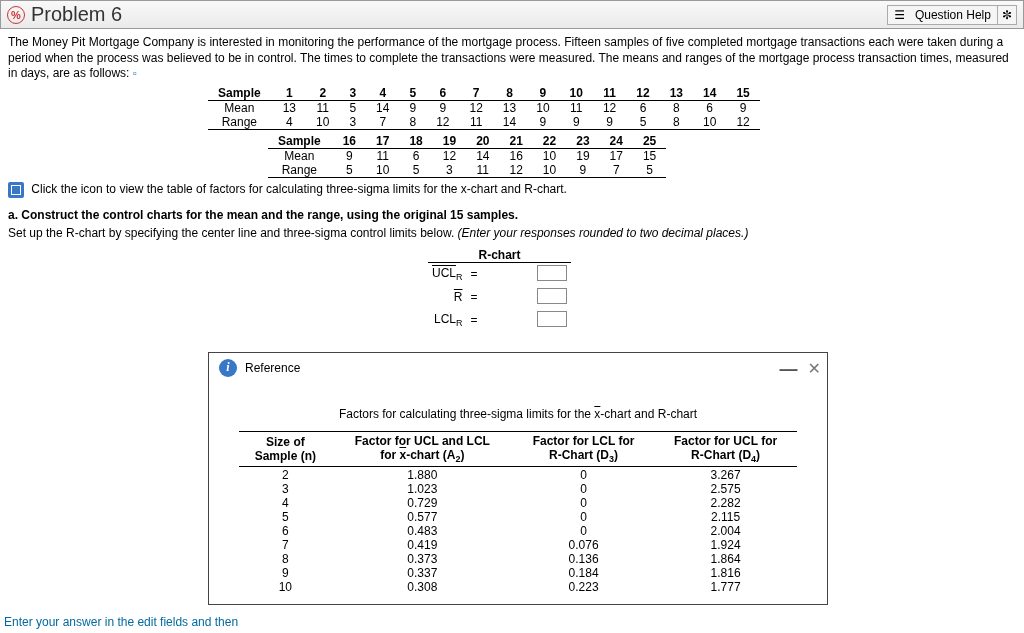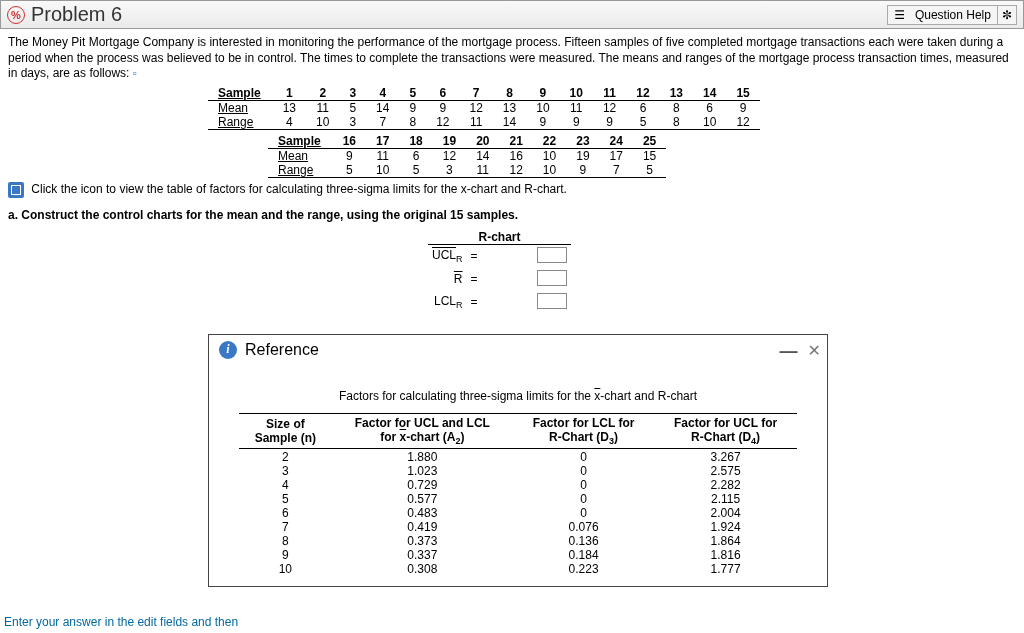--- a/index.html
+++ b/index.html
@@ -17,21 +17,21 @@
     
     .content { padding: 6px 8px; }
     .para { margin-bottom: 4px; line-height: 1.3; }
     .para .image-indicator { color: #3878c7; font-size: 11px; }
     
     .data-table { border-collapse: collapse; margin: 4px 0 4px 200px; }
     .data-table td, .data-table th { padding: 0 10px; text-align: center; font-size: 12px; font-weight: normal; }
     .data-table .bold-row td, .data-table .bold-row th { font-weight: bold; }
     .data-table .header-row td { border-bottom: 1px solid #000; }
     .data-table .last-row td { border-bottom: 1px solid #000; }
-    .data-table .rowlabel { text-align: left; padding-right: 12px; text-decoration: underline; }
+    .data-table .rowlabel { text-align: center; padding-right: 12px; }
     
     .data-table2 { margin-left: 260px; }
     
     .link-icon { width: 16px; height: 16px; background: #3878c7; display: inline-block; vertical-align: middle; margin-right: 4px; border-radius: 2px; position: relative; }
     .link-icon::after { content: ""; position: absolute; left: 3px; top: 3px; width: 8px; height: 8px; border: 1px solid #fff; }
     
     .instruction { margin: 4px 0; }
     .instruction-a { font-weight: bold; margin-top: 10px; }
     
     .rchart-section { margin: 8px 0 8px 420px; }
@@ -39,21 +39,21 @@
     .rchart-table .title-row td { border-bottom: 1px solid #000; text-align: center; padding: 0 12px; }
     .rchart-table .title-row .title-cell { font-weight: bold; }
     .rchart-table td { padding: 2px 4px; font-size: 12px; vertical-align: middle; }
     .rchart-table .label-cell { text-align: right; white-space: nowrap; }
     .input-box { width: 30px; height: 16px; border: 1px solid #888; display: inline-block; }
     .overline { text-decoration: overline; }
     
     .reference-panel { border: 1px solid #444; background: #fff; margin: 20px 0 0 200px; width: 620px; position: relative; }
     .reference-header { padding: 6px 10px; border-bottom: none; display: flex; align-items: center; }
     .info-icon { width: 18px; height: 18px; background: #3878c7; border-radius: 50%; color: #fff; display: inline-flex; align-items: center; justify-content: center; font-weight: bold; font-style: italic; font-family: serif; margin-right: 8px; }
-    .reference-title { font-size: 16px; }
+    .reference-title { font-size: 12px; }
     .reference-close { position: absolute; right: 6px; top: 6px; display: flex; gap: 10px; }
     .min-icon { font-size: 18px; font-weight: bold; cursor: pointer; color: #555; }
     .close-icon { font-size: 16px; cursor: pointer; color: #777; }
     
     .reference-body { padding: 24px 30px 10px; }
     .reference-caption { text-align: center; margin-bottom: 10px; }
     
     .factor-table { border-collapse: collapse; margin: 0 auto; width: 100%; }
     .factor-table th { border-bottom: 1px solid #000; border-top: 1px solid #000; padding: 2px 8px; font-weight: bold; font-size: 12px; text-align: center; }
     .factor-table td { padding: 0 8px; text-align: center; font-size: 12px; }
@@ -185,20 +185,21 @@
     </tr>
   </tbody>
     </table>
 
   <p class="instruction">
     <span class="link-icon"></span>
     <span>Click the icon to view the table of factors for calculating three-sigma limits for the x-chart and R-chart.</span>
   </p>
 
   <p class="instruction instruction-a"><span style="font-weight:bold">a. Construct the control charts for the mean and the range, using the original 15 samples.</span></p>
+  <p class="instruction"><span>Set up the R-chart by specifying the center line and three-sigma control limits below. <i>(Enter your responses rounded to two decimal places.)</i></span></p>
 
   <div class="rchart-section">
     <table class="rchart-table">
       <tbody>
           <tr class="title-row">
             <td></td>
             <td class="title-cell">R-chart</td>
             <td></td>
           </tr>
       <tr>

